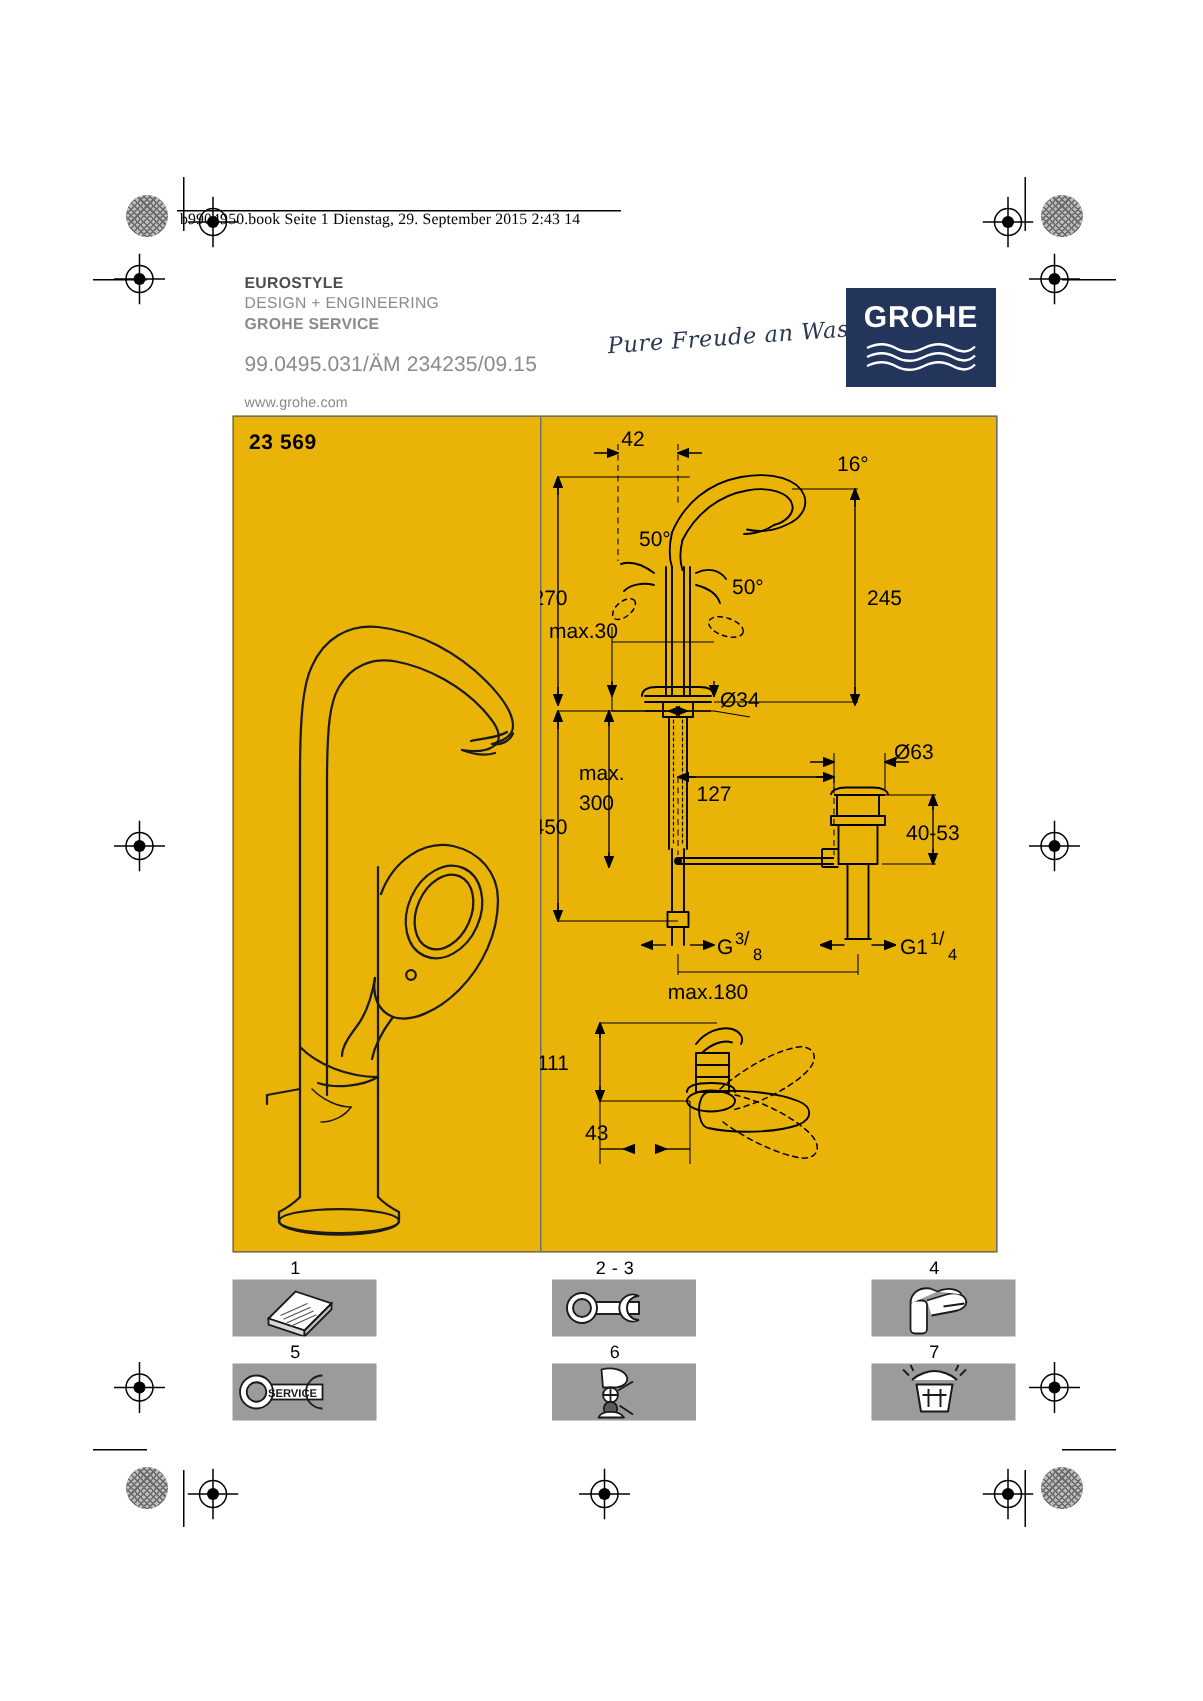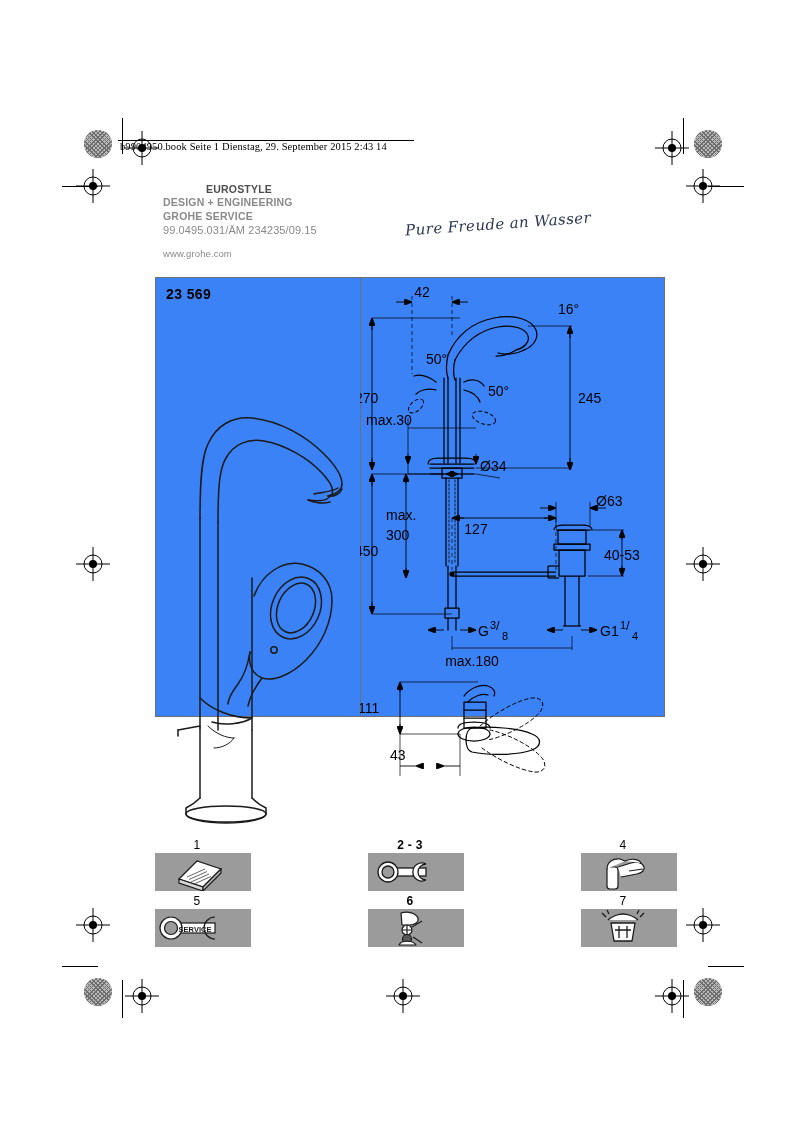--- a/index.html
+++ b/index.html
@@ -25,24 +25,24 @@
     position:absolute;left:118px;top:140px;width:296px;height:1px;background:#000;
   }
   .booktext{
     position:absolute;left:120px;top:141px;
     font-family:"Liberation Serif", serif;
     font-size:10.5px;letter-spacing:.1px;white-space:nowrap;color:#000;
   }
 
   
   .brand{position:absolute;left:163px;top:183px;line-height:1.28;}
-  .brand .b1{font-size:10.5px;font-weight:bold;color:#4d4d4d;letter-spacing:.2px;margin-left:43px;}
-  .brand .b2{font-size:10.5px;font-weight:bold;color:#8a8a8a;letter-spacing:.2px;}
+  .brand .b1{font-size:10.5px;font-weight:bold;color:#4d4d4d;letter-spacing:.2px;}
+  .brand .b2{font-size:10.5px;font-weight:normal;color:#8a8a8a;letter-spacing:.2px;}
   .brand .b3{font-size:10.5px;font-weight:bold;color:#8a8a8a;letter-spacing:.2px;}
-  .brand .code{font-size:11px;color:#8a8a8a;letter-spacing:.1px;}
+  .brand .code{font-size:14px;color:#8a8a8a;margin-top:11px;letter-spacing:.1px;}
   .brand .url{font-size:9.5px;color:#8a8a8a;margin-top:11px;letter-spacing:.1px;}
 
   
   .slogan{
     position:absolute;left:405px;top:215px;
     font-family:"DejaVu Serif", serif;
     font-style:italic;font-size:15px;color:#2a3750;
     transform:rotate(-4deg);letter-spacing:.4px;white-space:nowrap;
   }
   .logobox{
@@ -51,43 +51,43 @@
   }
   .logobox .word{
     position:absolute;left:0;right:0;top:9px;text-align:center;
     font-size:20px;font-weight:bold;letter-spacing:.6px;
     font-family:"Liberation Sans", sans-serif;
   }
   .logobox svg{position:absolute;left:50%;transform:translateX(-50%);top:35px;}
 
   
   .frame{
-    position:absolute;left:155px;top:277px;width:510px;height:440px;
-    border:1px solid #6f6f6f;background:#3b82f6;box-sizing:border-box;
+    position:absolute;left:155px;top:277px;width:510px;height:558px;
+    border:1px solid #6f6f6f;background:#eab308;box-sizing:border-box;
   }
   .frame .divider{position:absolute;left:204px;top:0;bottom:0;width:1px;background:#6f6f6f;}
   .artnr{
     position:absolute;left:10px;top:8px;font-size:14px;font-weight:bold;letter-spacing:.4px;
   }
 
   
   .draw{position:absolute;left:0;top:0;}
 
   
   .iconstrip{position:absolute;left:155px;top:838px;width:510px;}
   .irow{position:relative;height:56px;margin-bottom:0;}
   .icell{position:absolute;width:84px;}
   .icell .num{
     text-align:center;font-size:12px;line-height:14px;height:15px;letter-spacing:.3px;
   }
   .icell .box{
     width:84px;height:38px;background:#9b9b9b;position:relative;overflow:hidden;padding-left:12px;
   }
   .icell .box svg{position:absolute;left:0;top:0;}
-  .c1{left:0;} .c2{left:213px;font-weight:bold;} .c3{left:426px;}
+  .c1{left:0;} .c2{left:213px;} .c3{left:426px;}
 </style>
 </head>
 <body>
 
 <div class="page">
 
   <div class="regmark" style="left:84px;top:130px;">
     <div class="reg-dot"></div>
   </div>
   <div class="regmark reg-cross" style="left:125px;top:131px;">
@@ -207,20 +207,28 @@
   <div class="brand">
     <div class="b1">EUROSTYLE</div>
     <div class="b2">DESIGN + ENGINEERING</div>
     <div class="b3">GROHE SERVICE</div>
     <div class="code">99.0495.031/ÄM 234235/09.15</div>
     <div class="url">www.grohe.com</div>
   </div>
 
   <div class="slogan">Pure Freude an Wasser</div>
 
+  <div class="logobox">
+    <div class="word">GROHE</div>
+    <svg width="76" height="22" viewBox="0 0 76 22">
+      <path d="M2,5 Q12,0 21,5 T40,5 T59,5 T74,4" fill="none" stroke="#fff" stroke-width="1.6"></path>
+      <path d="M2,11 Q12,6 21,11 T40,11 T59,11 T74,10" fill="none" stroke="#fff" stroke-width="1.6"></path>
+      <path d="M2,17 Q12,12 21,17 T40,17 T59,17 T74,16" fill="none" stroke="#fff" stroke-width="1.6"></path>
+    </svg>
+  </div>
 
   <div class="frame">
     <div class="divider"></div>
     <div class="artnr">23 569</div>
 
     <svg class="draw" width="204" height="556" viewBox="0 0 204 556">
       <g fill="none" stroke="#1a1a1a" stroke-width="1.5" stroke-linecap="round" stroke-linejoin="round">
 
         <path d="M44,240 C44,200 46,178 52,166 C60,148 76,138 96,140
                  C124,143 150,158 168,176 C180,188 186,198 186,206

